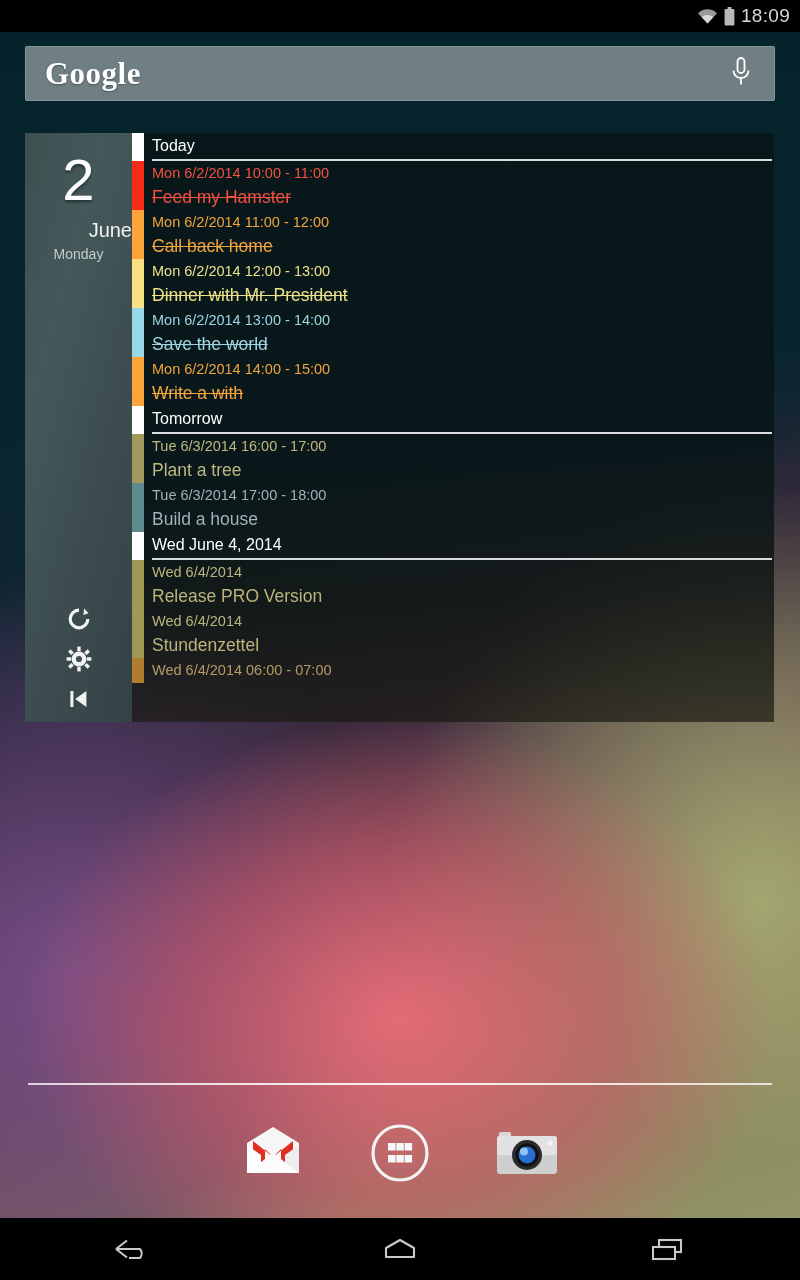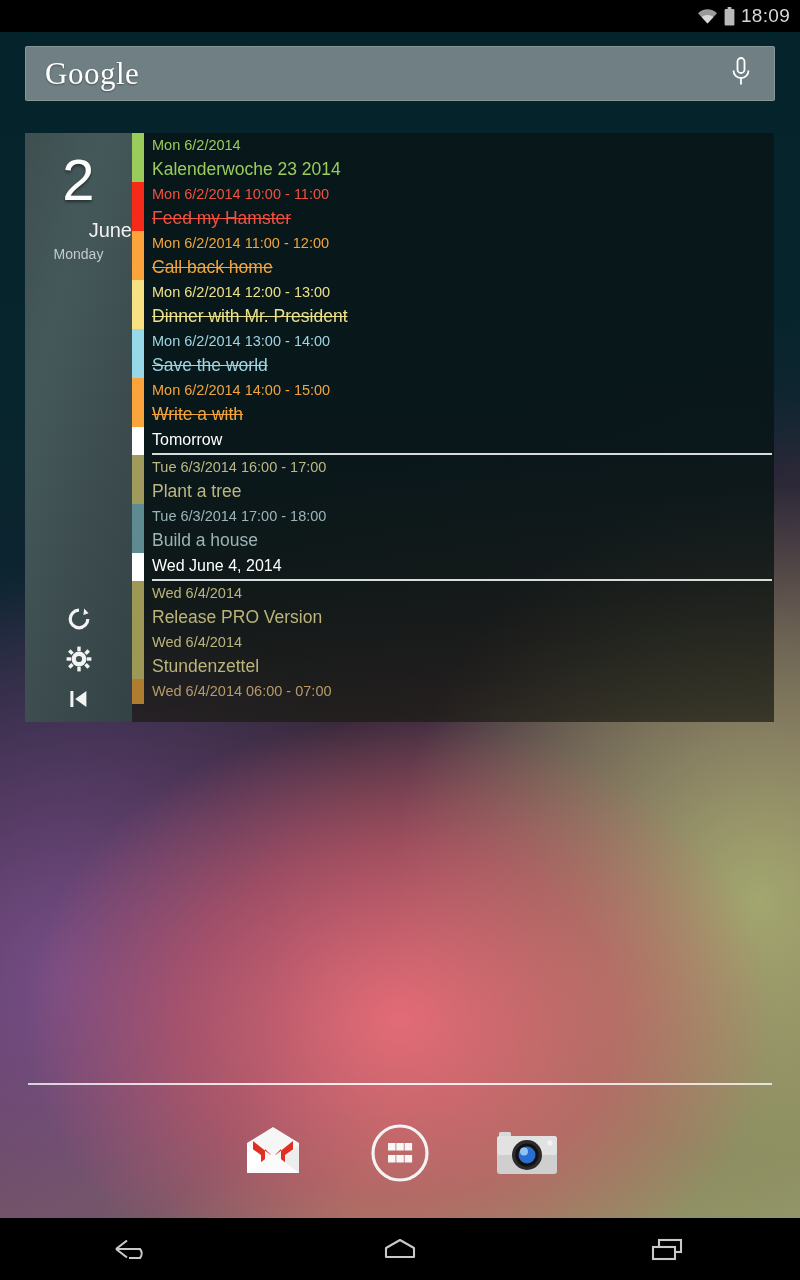--- a/index.html
+++ b/index.html
@@ -35,21 +35,21 @@
   }
   .wifi-ico { width:21px; height:16px; position:relative; }
   .wifi-ico svg { display:block; }
   .batt-ico { width:11px; height:19px; position:relative; }
 
   
   #searchbar {
     position:absolute; left:25px; top:46px; width:750px; height:55px;
     background:rgba(126,140,143,0.88);
     border:1px solid rgba(160,172,175,0.5);
-    border-radius:2px; display:flex; align-items:center;
+    border-radius:2px; display:flex; align-items:center;font-weight:bold;
   }
   #searchbar .glogo {
     margin-left:19px; color:#ffffff;
     font-family:"Liberation Serif", serif; font-size:31px;
     line-height:1; letter-spacing:.5px;
     text-shadow:0 1px 2px rgba(0,0,0,.35);
   }
   #searchbar .mic { margin-left:auto; margin-right:22px; }
 
   
@@ -196,25 +196,25 @@
         <span class="cbtn">
           <svg width="26" height="26" viewBox="0 0 26 26">
             <rect x="4.4" y="5" width="3" height="16" fill="#f2f4f4"></rect>
             <path d="M20.4 5 L20.4 21 L9.2 13 Z" fill="#f2f4f4"></path>
           </svg>
         </span>
       </div>
     </div>
 
     <div id="events">
-        <div class="row ev-row">
-          <div class="bar" style="background: rgb(155, 204, 91);"></div>
-          <div class="rowbody">
-            <div class="ev-when" style="color: rgb(155, 204, 91);">Mon 6/2/2014</div>
-            <div class="ev-title" style="color: rgb(155, 204, 91);">Kalenderwoche 23 2014</div>
+        <div class="row hdr-row">
+          <div class="bar" style="background: rgb(255, 255, 255);"></div>
+          <div class="rowbody">
+            <div class="hdr-text">Today</div>
+            <div class="hdr-rule"></div>
           </div>
         </div>
         <div class="row ev-row">
           <div class="bar" style="background: rgb(245, 42, 24);"></div>
           <div class="rowbody">
             <div class="ev-when" style="color: rgb(244, 80, 63);">Mon 6/2/2014 10:00 - 11:00</div>
             <div class="ev-title done" style="color: rgb(244, 80, 63);">Feed my Hamster</div>
           </div>
         </div>
         <div class="row ev-row">

